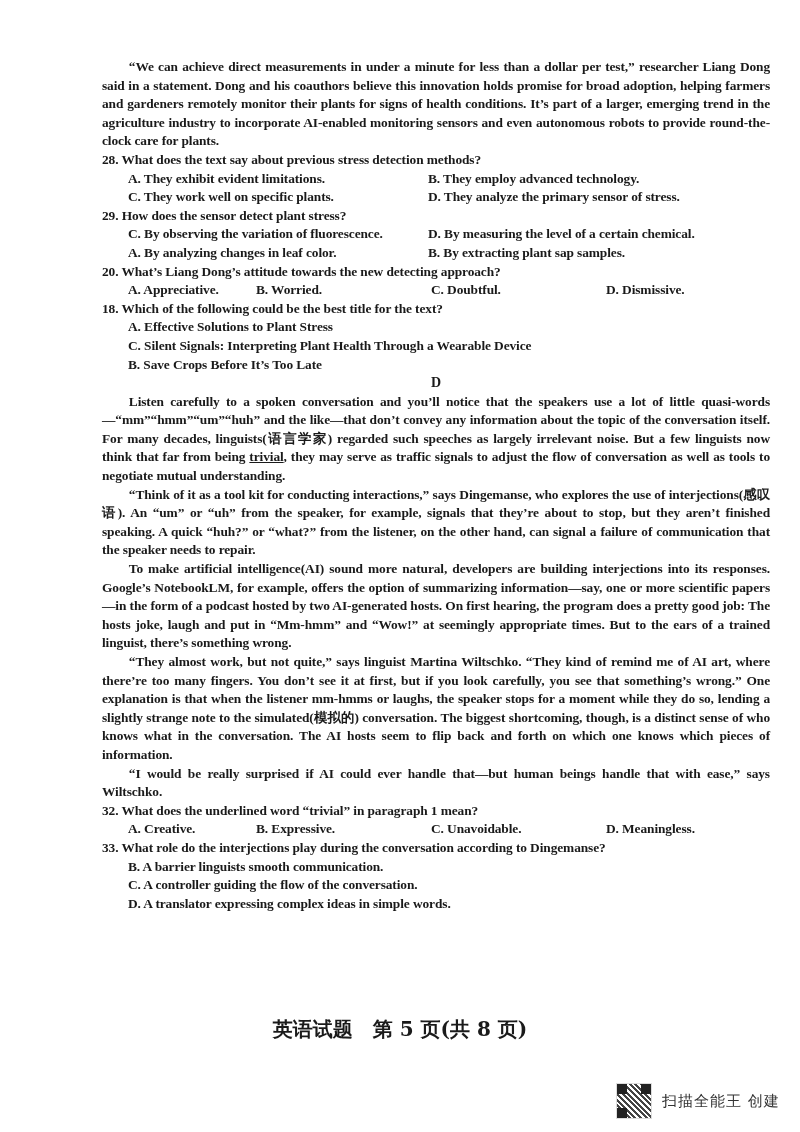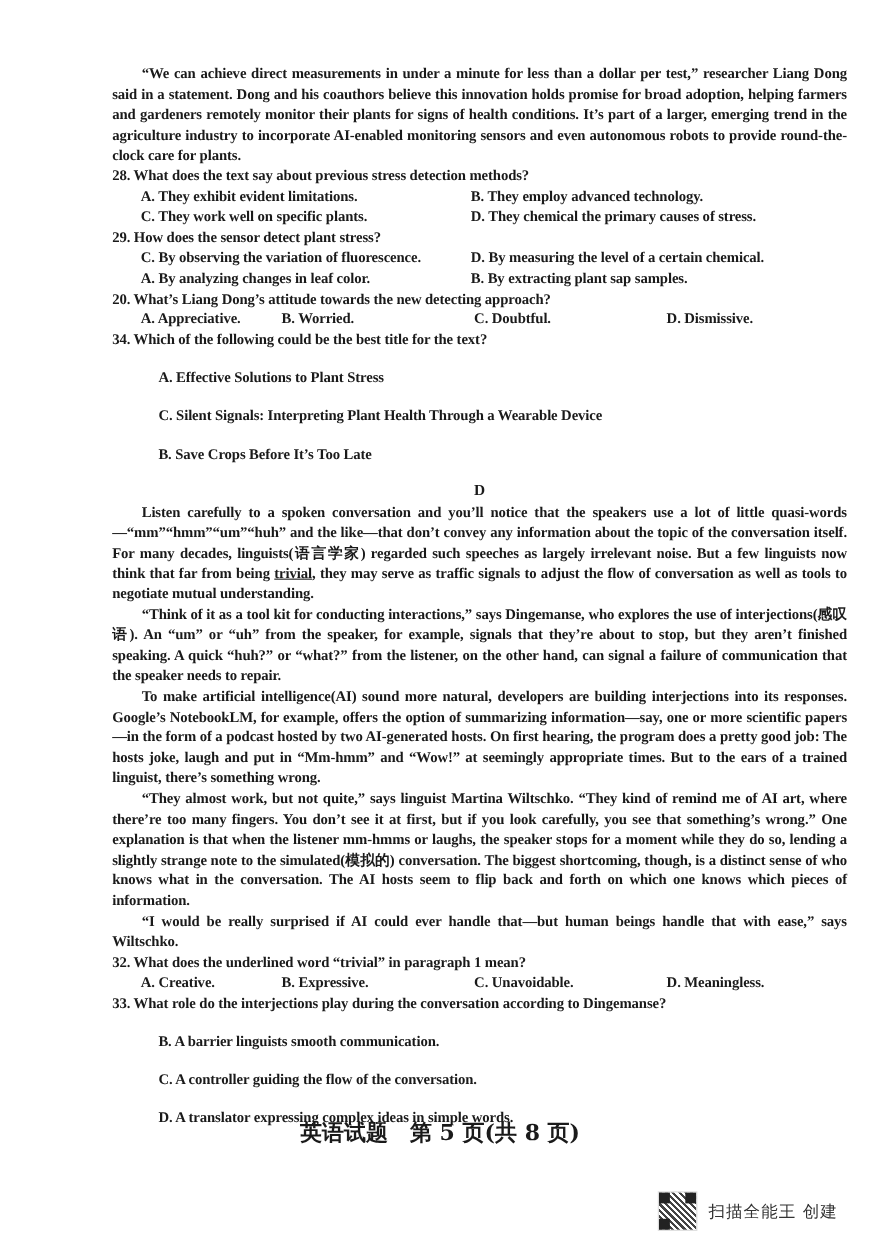--- a/index.html
+++ b/index.html
@@ -19,21 +19,21 @@
       line-height: 18.6px;
       font-weight: bold;
       letter-spacing: -0.1px;
     }
     .para {
       text-align: justify;
       text-indent: 2em;
       margin: 0;
     }
     .q { margin: 0; }
-    .opt { padding-left: 26px; margin: 16px; }
+    .opt { padding-left: 26px; margin: 0; }
     .opt-row {
       display: flex;
       padding-left: 26px;
     }
     .opt-row .c2 { width: 300px; }
     .opt-row.four span { display: inline-block; }
     .opt-row.four .o1 { width: 128px; }
     .opt-row.four .o2 { width: 175px; }
     .opt-row.four .o3 { width: 175px; }
     .section-letter {
@@ -46,21 +46,21 @@
       position: absolute;
       left: 0; width: 800px;
       top: 1016px;
       text-align: center;
       font-weight: bold;
       font-size: 20px;
       font-family: "DejaVu Serif", serif;
     }
     .scanner {
       position: absolute;
-      left: 598px; top: 1083px;
+      left: 616px; top: 1083px;
       display: flex; align-items: center;
       gap: 10px;
     }
     .qr {
       width: 34px; height: 34px;
       background:
         linear-gradient(#222,#222) 0 0/10px 10px no-repeat,
         linear-gradient(#222,#222) 24px 0/10px 10px no-repeat,
         linear-gradient(#222,#222) 0 24px/10px 10px no-repeat,
         repeating-linear-gradient(45deg,#444 0 2px,#fff 2px 4px);
@@ -81,21 +81,21 @@
   <p class="para">“We can achieve direct measurements in under a minute for less than a dollar per test,” researcher Liang Dong said in a statement. Dong and his coauthors believe this innovation holds promise for broad adoption, helping farmers and gardeners remotely monitor their plants for signs of health conditions. It’s part of a larger, emerging trend in the agriculture industry to incorporate AI-enabled monitoring sensors and even autonomous robots to provide round-the-clock care for plants.</p>
 
   <div>
     <p class="q">28. What does the text say about previous stress detection methods?</p>
     <div class="opt-row">
       <span class="c2">A. They exhibit evident limitations.</span>
       <span>B. They employ advanced technology.</span>
     </div>
     <div class="opt-row">
       <span class="c2">C. They work well on specific plants.</span>
-      <span>D. They chemical the primary causes of stress.</span>
+      <span>D. They analyze the primary sensor of stress.</span>
     </div>
   </div>
 
   <div>
     <p class="q">29. How does the sensor detect plant stress?</p>
     <div class="opt-row">
       <span class="c2">C. By observing the variation of fluorescence.</span>
       <span>D. By measuring the level of a certain chemical.</span>
     </div>
     <div class="opt-row">
@@ -108,21 +108,21 @@
     <p class="q">20. What’s Liang Dong’s attitude towards the new detecting approach?</p>
     <div class="opt-row four">
       <span class="o1">A. Appreciative.</span>
       <span class="o2">B. Worried.</span>
       <span class="o3">C. Doubtful.</span>
       <span>D. Dismissive.</span>
     </div>
   </div>
 
   <div>
-    <p class="q">34. Which of the following could be the best title for the text?</p>
+    <p class="q">18. Which of the following could be the best title for the text?</p>
     <p class="opt">A. Effective Solutions to Plant Stress</p>
     <p class="opt">C. Silent Signals: Interpreting Plant Health Through a Wearable Device</p>
     <p class="opt">B. Save Crops Before It’s Too Late</p>
   </div>
 
   <p class="section-letter">D</p>
 
   <p class="para"><span>Listen carefully to a spoken conversation and you’ll notice that the speakers use a lot of little quasi-words—“mm”“hmm”“um”“huh” and the like—that don’t convey any information about the topic of the conversation itself. For many decades, linguists(语言学家) regarded such speeches as largely irrelevant noise. But a few linguists now think that far from being </span><span class="u">trivial</span><span>, they may serve as traffic signals to adjust the flow of conversation as well as tools to negotiate mutual understanding.</span></p>
   <p class="para">“Think of it as a tool kit for conducting interactions,” says Dingemanse, who explores the use of interjections(感叹语). An “um” or “uh” from the speaker, for example, signals that they’re about to stop, but they aren’t finished speaking. A quick “huh?” or “what?” from the listener, on the other hand, can signal a failure of communication that the speaker needs to repair.</p>
   <p class="para">To make artificial intelligence(AI) sound more natural, developers are building interjections into its responses. Google’s NotebookLM, for example, offers the option of summarizing information—say, one or more scientific papers—in the form of a podcast hosted by two AI-generated hosts. On first hearing, the program does a pretty good job: The hosts joke, laugh and put in “Mm-hmm” and “Wow!” at seemingly appropriate times. But to the ears of a trained linguist, there’s something wrong.</p>

